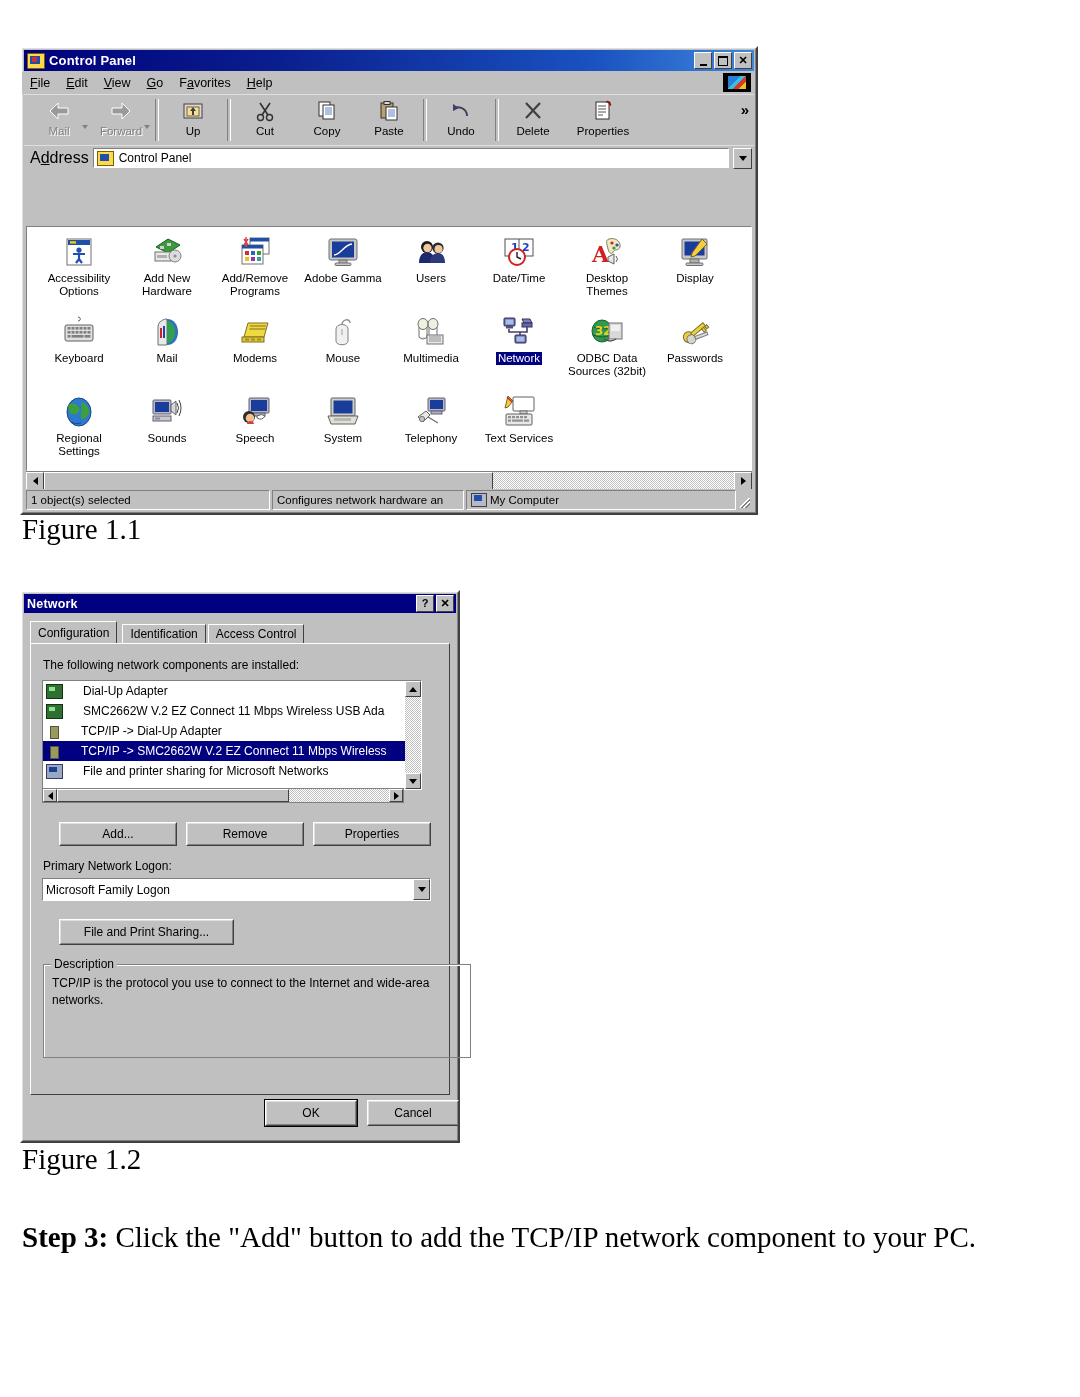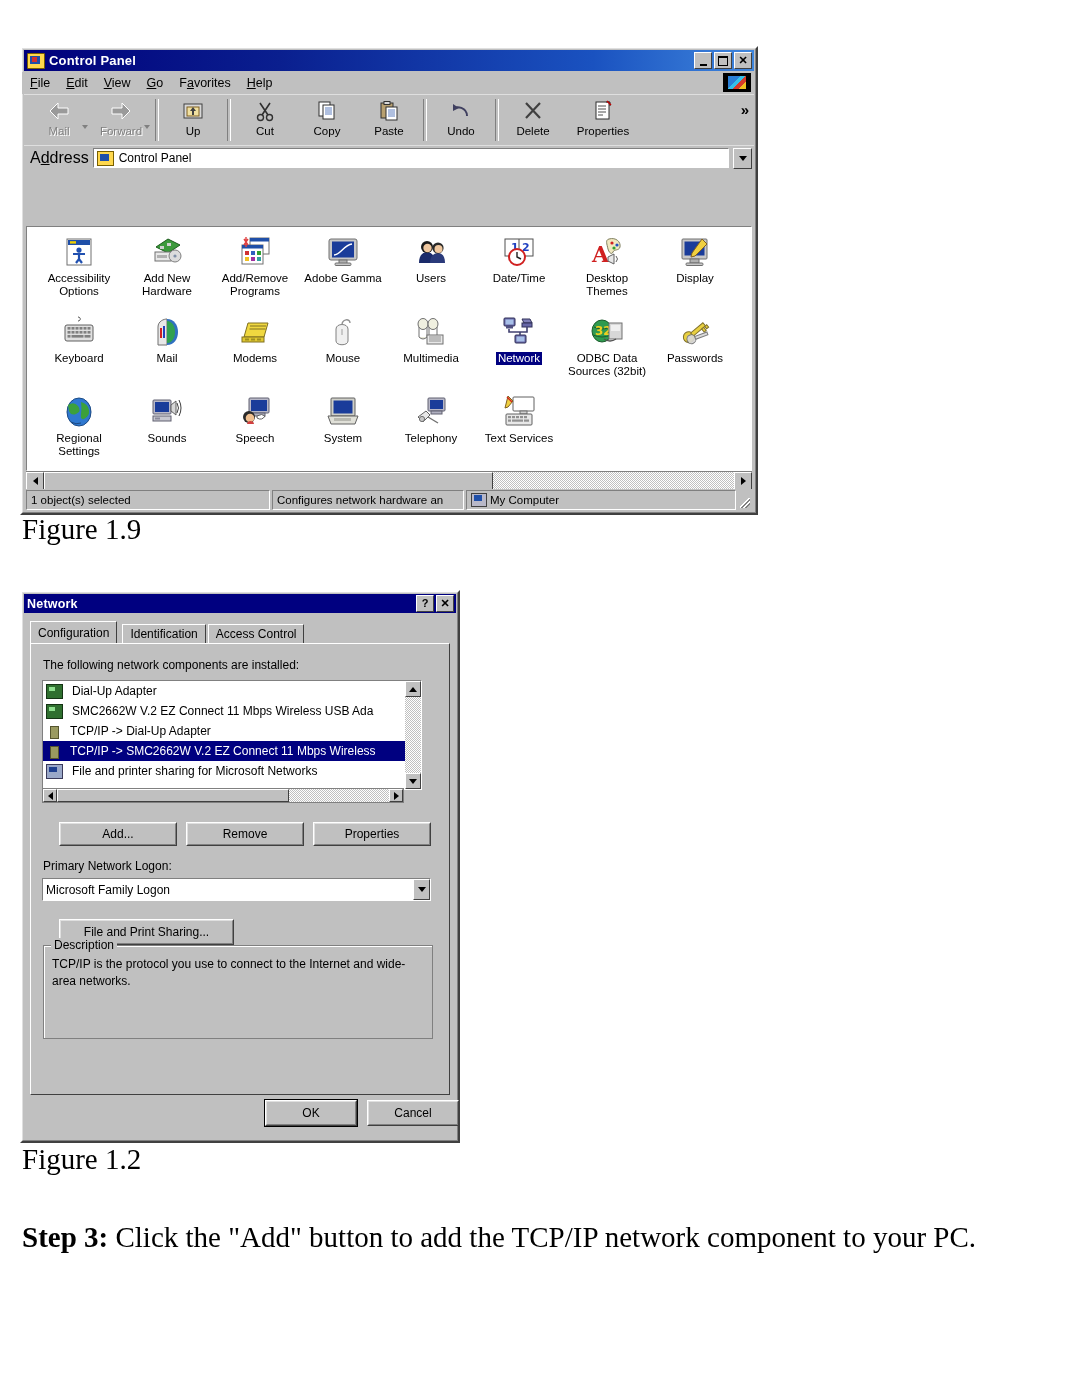--- a/index.html
+++ b/index.html
@@ -210,21 +210,21 @@
     border-right:1px solid #404040;border-bottom:1px solid #404040;
   }
   .dlabel{ font-size:12px; font-family:"Liberation Sans", sans-serif; color:#000;}
   .listbox{
     background:#ffffff;
     border-top:1px solid #808080;border-left:1px solid #808080;
     border-right:1px solid #ffffff;border-bottom:1px solid #ffffff;
     position:relative; overflow:hidden;
   }
   .lrow{ height:20px; display:flex; align-items:center; padding-left:3px; font-size:12px;
-    font-family:"Liberation Sans", sans-serif; white-space:nowrap; gap:9px;}
+    font-family:"Liberation Sans", sans-serif; white-space:nowrap; gap:20px;}
   .lrow.sel{ background:#000080; color:#ffffff; }
   .net-ic{width:15px;height:13px;flex:none;position:relative;}
   .net-ic.adapter{background:#2f6f2f;border:1px solid #143314;}
   .net-ic.adapter:after{content:"";position:absolute;left:2px;top:2px;width:6px;height:4px;background:#8fe08f;}
   .net-ic.proto{background:transparent;}
   .net-ic.proto:before{content:"";position:absolute;left:4px;top:1px;width:7px;height:11px;background:#9a9a60;border:1px solid #55552e;}
   .net-ic.share{background:#9aa8c8;border:1px solid #3a3a5a;}
   .net-ic.share:after{content:"";position:absolute;left:2px;top:2px;width:8px;height:5px;background:#1f3f8f;}
   .vscroll{
     position:absolute; right:0; top:0; bottom:0; width:16px; background:
@@ -785,21 +785,21 @@
       <div class="sb-pane" style="width:244px;">1 object(s) selected</div>
       <div class="sb-pane" style="width:192px;">Configures network hardware an</div>
       <div class="sb-pane" style="flex:1;">
         <div class="mycomp-ic"></div>
         <span>My Computer</span>
       </div>
       <div class="sb-grip"></div>
     </div>
   </div>
 
-  <div class="figcap" style="left:22px; top:513px;">Figure 1.9</div>
+  <div class="figcap" style="left:22px; top:513px;">Figure 1.1</div>
 
   <div class="win" style="left:20px; top:590px; width:440px; height:553px;">
     <div class="win-inner-border"></div>
 
     <div class="titlebar plain" style="margin:2px 2px 0 2px; height:19px;">
       <div class="title-text" style="font-size:12.5px;">Network</div>
       <div class="tb-btns">
         <div class="tb-btn">
             <div class="glyph">?</div>
           </div>
@@ -886,21 +886,21 @@
           <span>Microsoft Family Logon</span>
           <div class="cbtn">
               <div class="arrow-dn"></div>
             </div>
         </div>
 
         <div class="btn" style="position:absolute; left:28px; top:275px; width:175px; height:26px;">
           <span>File and Print Sharing...</span>
         </div>
 
-        <div class="groupbox" style="left:12px; top:301px; width:388px; height:92px;">
+        <div class="groupbox" style="left:12px; top:320px; width:388px; height:92px;padding-left:38px;">
           <div class="gtitle">Description</div>
           <div class="gtext">TCP/IP is the protocol you use to connect to the Internet and wide-area networks.</div>
         </div>
       </div>
 
       <div class="btn default" style="position:absolute; left:243px; top:487px; width:92px; height:26px;">
         <span>OK</span>
       </div>
       <div class="btn" style="position:absolute; left:345px; top:487px; width:92px; height:26px;">
         <span>Cancel</span>

